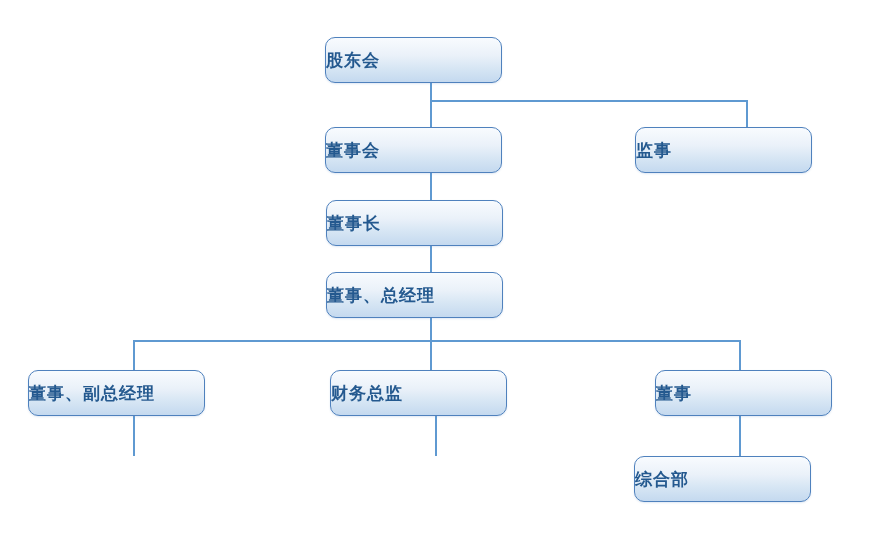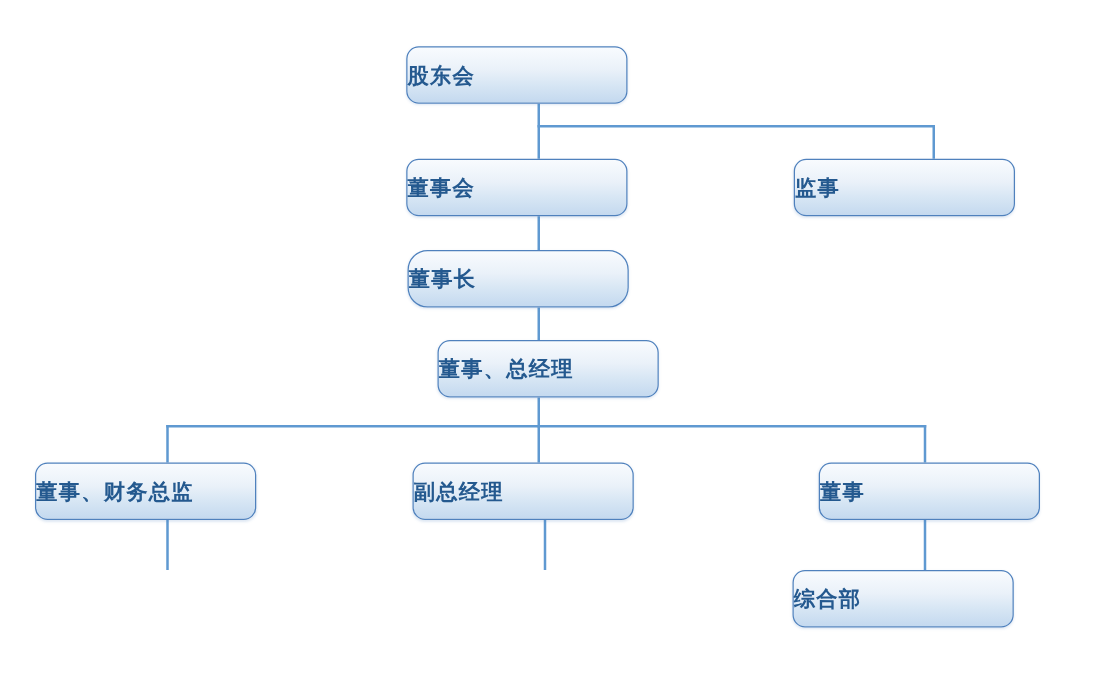--- a/index.html
+++ b/index.html
@@ -72,34 +72,34 @@
   </div>
 
   <div class="node" style="left:325px; top:127px;">
     <span>董事会</span>
   </div>
 
   <div class="node" style="left:615px; top:127px;margin-left:20px;">
     <span>监事</span>
   </div>
 
-  <div class="node" style="left:326px; top:200px;border-radius:16px;">
+  <div class="node" style="left:326px; top:200px;">
     <span>董事长</span>
   </div>
 
-  <div class="node" style="left:326px; top:272px;margin-left:24px;">
+  <div class="node" style="left:326px; top:272px;">
     <span>董事、总经理</span>
   </div>
 
   <div class="node" style="left:28px; top:370px;">
-    <span>董事、财务总监</span>
+    <span>董事、副总经理</span>
   </div>
 
   <div class="node" style="left:330px; top:370px;">
-    <span>副总经理</span>
+    <span>财务总监</span>
   </div>
 
   <div class="node" style="left:655px; top:370px;">
     <span>董事</span>
   </div>
 
 
 
   <div class="node" style="left:634px; top:456px;">
     <span>综合部</span>

